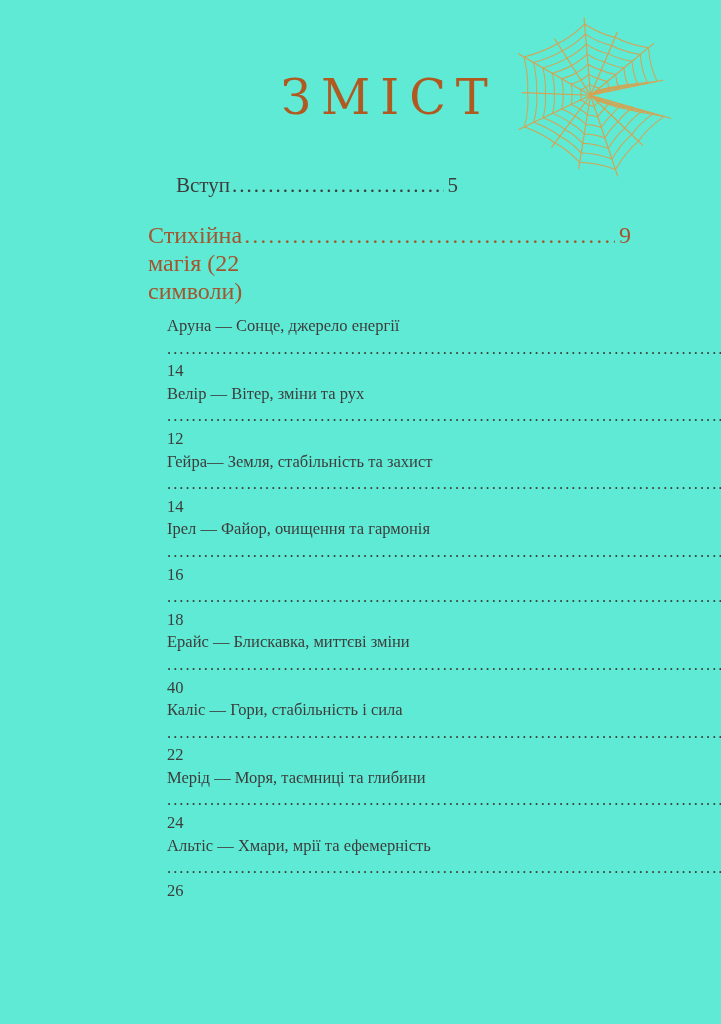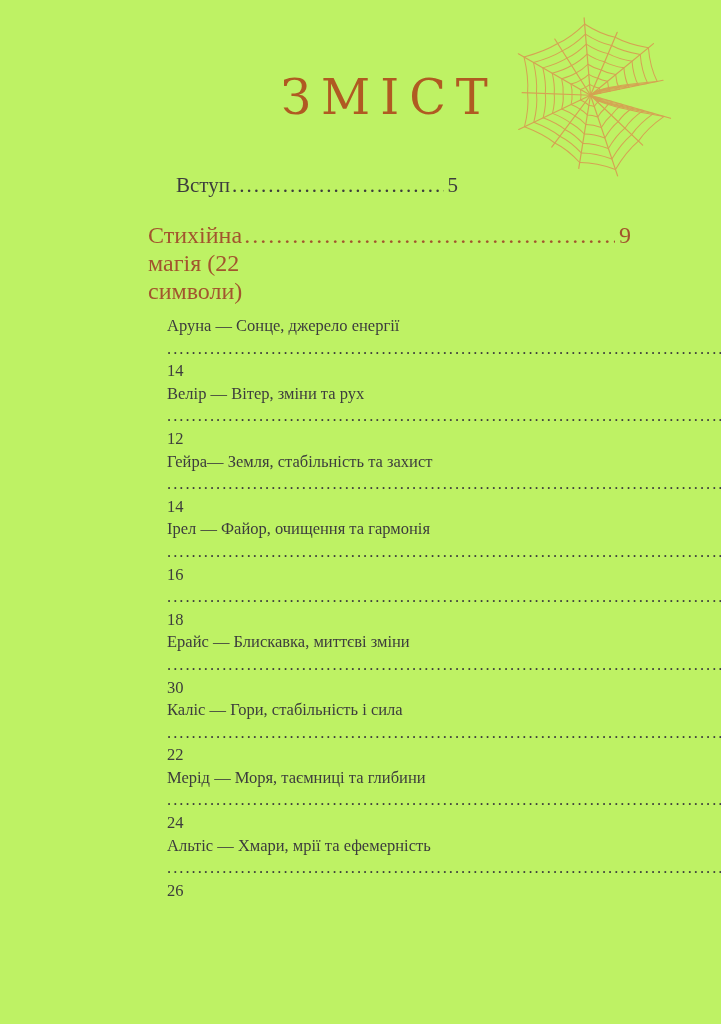--- a/index.html
+++ b/index.html
@@ -4,21 +4,21 @@
 <style>
   * { margin: 0; padding: 0; box-sizing: border-box; }
   html, body { background: #ffffff; }
   body { font-family: "Liberation Serif", serif; }
 
   .page {
     position: relative;
     width: 721px;
     height: 1024px;
     margin: 0 auto;
-    background: #bef264;
+    background: #5eead4;
     overflow: hidden;
   }
 
   .web {
     position: absolute;
     top: 12px;
     left: 498px;
     width: 185px;
     height: 185px;
     pointer-events: none;
@@ -157,21 +157,21 @@
   </div>
 
   <div class="row item-row">
     <span class="dots"></span>
     <span class="pagenum">18</span>
   </div>
 
   <div class="row item-row">
     <span class="label">Ерайс — Блискавка, миттєві зміни</span>
     <span class="dots"></span>
-    <span class="pagenum">30</span>
+    <span class="pagenum">40</span>
   </div>
 
   <div class="row item-row">
     <span class="label">Каліс — Гори, стабільність і сила</span>
     <span class="dots"></span>
     <span class="pagenum">22</span>
   </div>
 
   <div class="row item-row">
     <span class="label">Мерід — Моря, таємниці та глибини</span>

